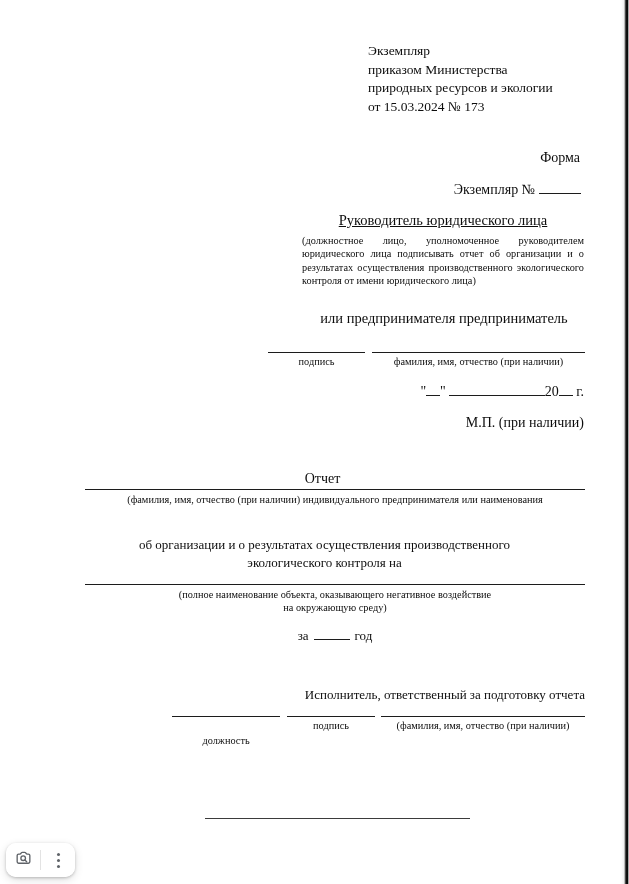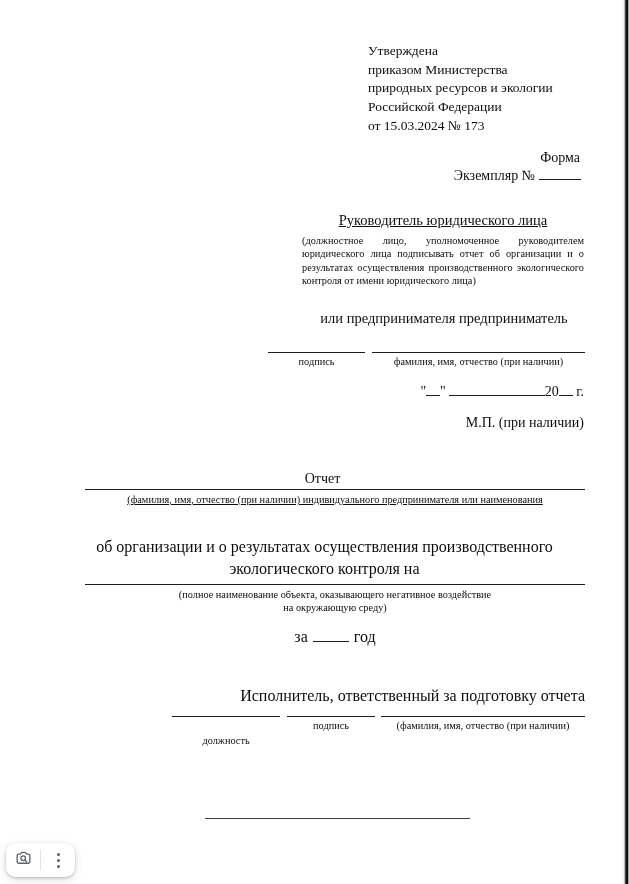--- a/index.html
+++ b/index.html
@@ -54,21 +54,21 @@
   .t-just     { text-align: justify; text-align-last: left; }
 
   .lh-tight   { line-height: 1.30; }
   .lh-norm    { line-height: 1.38; }
 
   .s-head     { font-size: 13.5px; }   
   .s-form     { font-size: 14px; }   
   .s-title    { font-size: 14.5px; }   
   .s-small    { font-size: 10.3px; }   
   .s-caption  { font-size: 10.3px; }   
-  .s-body     { font-size: 16px; }   
+  .s-body     { font-size: 13px; }   
   .s-otchet   { font-size: 14px; }
 
   .rule {
     position: absolute;
     height: 0;
     border-top: 1px solid #1c1c1c;
   }
   .rule-soft {
     position: absolute;
     height: 0;
@@ -123,30 +123,29 @@
   }
 </style>
 </head>
 <body>
 
 <div class="viewer">
 
   <div class="sheet">
 
     <div class="blk s-head lh-norm t-left" style="left:368px; top:42px; width:230px;">
-      <div>Утверждена</div>
+      <div>Экземпляр</div>
       <div>приказом Министерства</div>
       <div>природных ресурсов и экологии</div>
-      <div>Российской Федерации</div>
       <div>от 15.03.2024 № 173</div>
     </div>
 
     <div class="blk s-form t-right" style="left:300px; top:150px; width:280px;">Форма</div>
 
-    <div class="blk s-form t-right" style="left:300px; top:168px; width:281px;">
+    <div class="blk s-form t-right" style="left:300px; top:182px; width:281px;">
       <span>Экземпляр №</span><span class="underline-blank" style="width:42px; margin-left:4px;"></span>
     </div>
 
     <div class="blk s-title t-center" style="left:300px; top:212px; width:286px;text-decoration:underline;">Руководитель юридического лица</div>
 
     <div class="blk s-small lh-tight t-just" style="left:302px; top:234px; width:282px;">(должностное лицо, уполномоченное руководителем юридического лица подписывать отчет об организации и о результатах осуществления производственного экологического контроля от имени юридического лица)</div>
 
     <div class="blk s-title t-center" style="left:300px; top:310px; width:288px;">или предпринимателя предприниматель</div>
 
     <div class="rule" style="left:268px; top:352px; width:97px;"></div>
@@ -159,21 +158,21 @@
       <span>"</span><span class="underline-blank" style="width:14px;"></span><span>"</span><span class="underline-blank" style="width:96px; margin-left:3px;"></span><span>20</span><span class="underline-blank" style="width:14px;"></span>
       <span>г.</span>
     </div>
 
     <div class="blk s-form t-right" style="left:300px; top:415px; width:284px;">М.П. (при наличии)</div>
 
     <div class="blk s-otchet t-center" style="left:60px; top:459px; width:525px;margin-top:12px;">Отчет</div>
 
     <div class="rule" style="left:85px; top:489px; width:500px;"></div>
 
-    <div class="blk s-caption lh-tight t-center" style="left:85px; top:493px; width:500px;text-decoration:underline;">
+    <div class="blk s-caption lh-tight t-center" style="left:85px; top:493px; width:500px;">
       <div>(фамилия, имя, отчество (при наличии) индивидуального предпринимателя или наименования</div>
     </div>
 
     <div class="blk s-body lh-norm t-center" style="left:92px; top:536px; width:465px;">
       <div>об организации и о результатах осуществления производственного</div>
       <div>экологического контроля на</div>
     </div>
 
     <div class="rule" style="left:85px; top:584px; width:500px;"></div>
 

